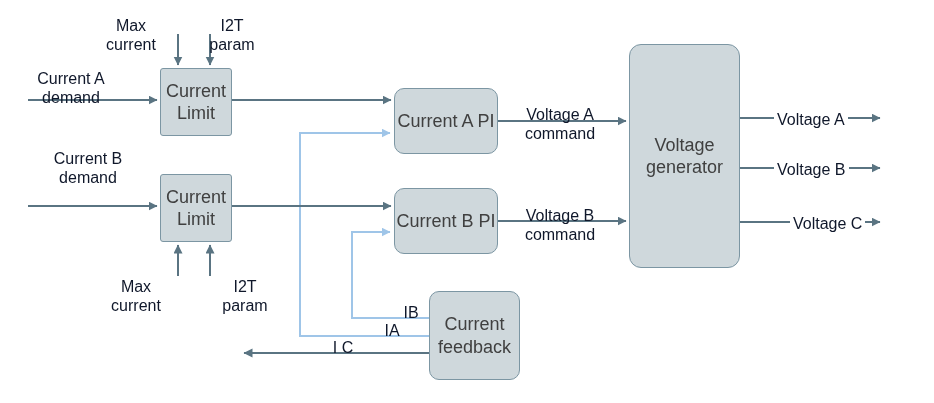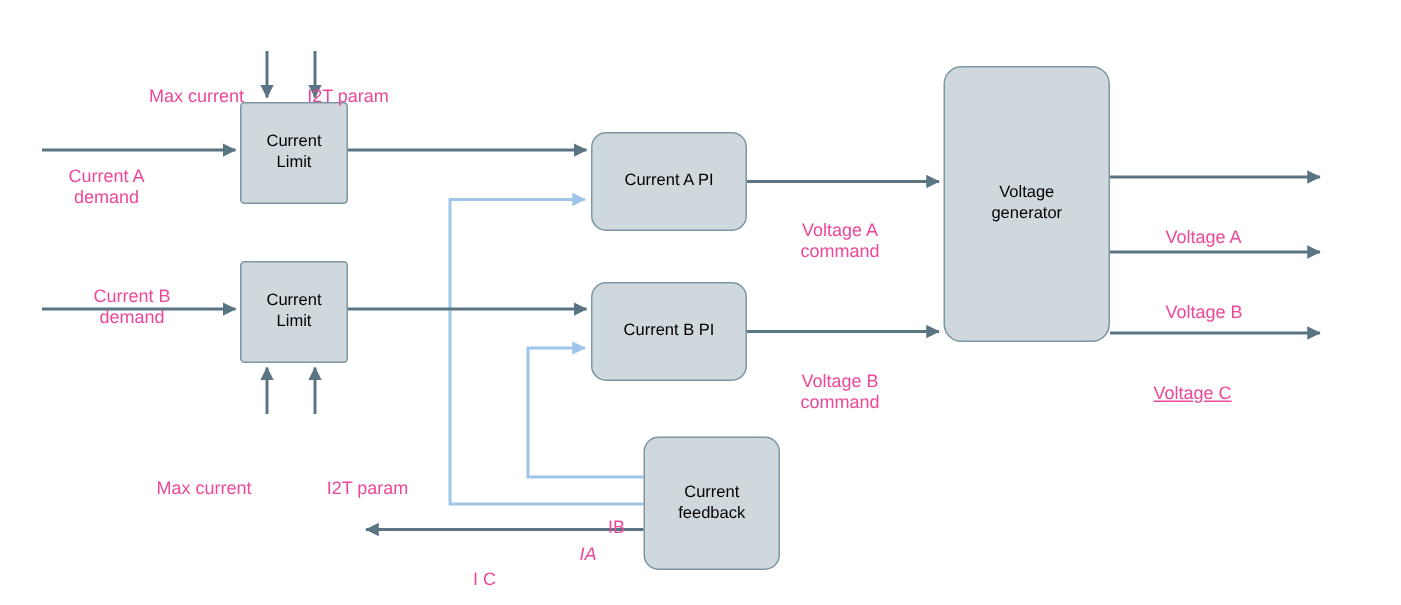--- a/index.html
+++ b/index.html
@@ -4,29 +4,29 @@
 <style>
   * { margin:0; padding:0; box-sizing:border-box; }
   html,body { background:#ffffff; font-family:"Liberation Sans", sans-serif; }
   .canvas { position:relative; width:934px; height:403px; background:#ffffff; overflow:hidden; }
   .layer { position:absolute; left:0; top:0; width:934px; height:403px; }
   .block {
     position:absolute;
     background:#cfd8dc;
     border:1px solid #7c96a3;
     display:flex; align-items:center; justify-content:center;
-    text-align:center; font-size:11px; color:#000000;
+    text-align:center; font-size:18px; color:#404040;
     white-space:pre-line; line-height:1.25;
   }
   .r2  { border-radius:3px; }
   .r10 { border-radius:10px; }
   .r12 { border-radius:12px; }
   .lbl {
-    position:absolute; font-size:12px; color:#ec4899;
-    text-align:center; white-space:pre-line; line-height:1.17;margin-top:40px;
+    position:absolute; font-size:16px; color:#0f172a;
+    text-align:center; white-space:pre-line; line-height:1.17;
   }
   .onl { background:#ffffff; padding:0 3px; }
 </style>
 </head>
 <body>
 
 <div class="canvas">
 
   <svg class="layer" width="934" height="403" viewBox="0 0 934 403">
     <defs>
@@ -64,21 +64,21 @@
   <div class="block r2" style="left:160px; top:68px;  width:72px;  height:68px;">Current
 Limit</div>
 
   <div class="block r2" style="left:160px; top:174px; width:72px;  height:68px;">Current
 Limit</div>
 
   <div class="block r10" style="left:394px; top:88px;  width:104px; height:66px;">Current A PI</div>
 
   <div class="block r10" style="left:394px; top:188px; width:104px; height:66px;">Current B PI</div>
 
-  <div class="block r12" style="left:629px; top:44px;  width:111px; height:184px;">Voltage
+  <div class="block r12" style="left:629px; top:44px;  width:111px; height:224px;">Voltage
 generator</div>
 
   <div class="block r10" style="left:429px; top:291px; width:91px;  height:89px;">Current
 feedback</div>
 
   <div class="lbl" style="left:96px;  top:17px;  width:70px;">Max current</div>
 
   <div class="lbl" style="left:197px; top:17px;  width:70px;">I2T param</div>
 
   <div class="lbl" style="left:31px;  top:70px;  width:80px;">Current A
@@ -94,21 +94,21 @@
   <div class="lbl" style="left:520px; top:106px; width:80px;">Voltage A
 command</div>
 
   <div class="lbl" style="left:520px; top:207px; width:80px;">Voltage B
 command</div>
 
   <div class="lbl onl" style="left:774px; top:111px;">Voltage A</div>
 
   <div class="lbl onl" style="left:774px; top:161px;">Voltage B</div>
 
-  <div class="lbl onl" style="left:766px; top:215px;text-decoration:underline;">Voltage C</div>
+  <div class="lbl onl" style="left:790px; top:215px;">Voltage C</div>
 
   <div class="lbl" style="left:401px; top:304px; width:20px;">IB</div>
 
-  <div class="lbl" style="left:382px; top:322px; width:20px;font-style:italic;">IA</div>
+  <div class="lbl" style="left:382px; top:322px; width:20px;">IA</div>
 
-  <div class="lbl" style="left:310px; top:339px; width:26px;">I C</div>
+  <div class="lbl" style="left:330px; top:339px; width:26px;">I C</div>
 
 </div>
 
 </body></html>

